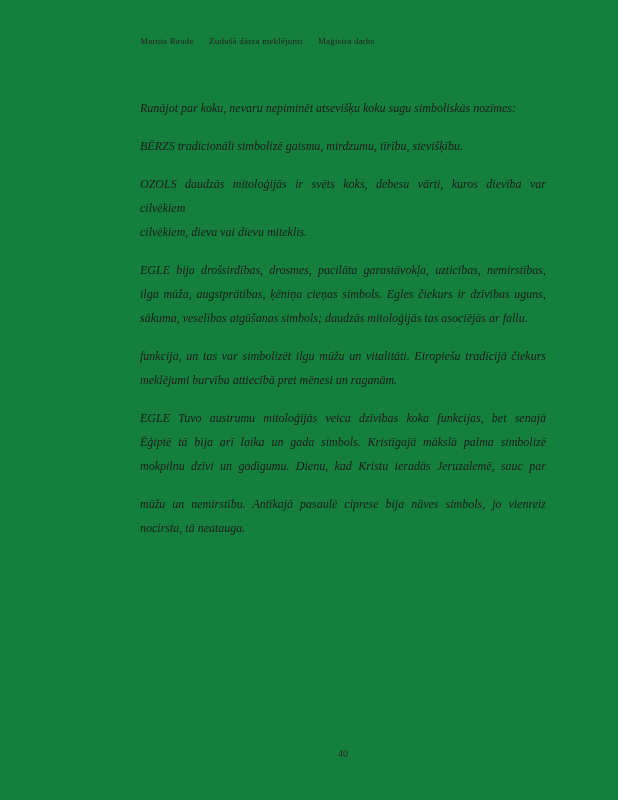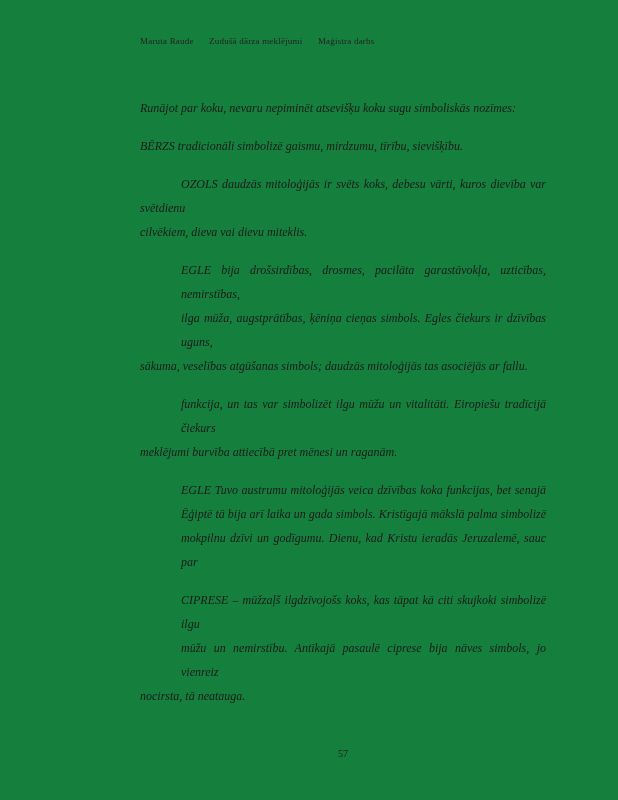--- a/index.html
+++ b/index.html
@@ -45,21 +45,20 @@
   .para {
     margin: 0 0 14px 0;
   }
   .line {
     white-space: nowrap;
   }
   .line.jl {
     white-space: normal;
     text-align: justify;
     text-align-last: justify;
-    margin-left: 41px;
   }
   .page-footer {
     position: absolute;
     top: 748px;
     left: 140px;
     width: 406px;
     text-align: center;
     font-size: 10px;
     color: #222222;
   }
@@ -80,21 +79,21 @@
     <div class="para">
       <div class="line">Runājot par koku, nevaru nepiminēt atsevišķu koku sugu simboliskās nozīmes:</div>
     </div>
 
     <div class="para">
       <div class="line">BĒRZS tradicionāli simbolizē gaismu, mirdzumu, tīrību, sievišķību.</div>
     </div>
 
     <div class="para">
       <div class="line jl">OZOLS daudzās mitoloģijās ir svēts koks, debesu vārti, kuros dievība var</div>
-      <div class="line">svētdienu</div>
+      <div class="line">cilvēkiem</div>
       <div class="line">cilvēkiem, dieva vai dievu miteklis.</div>
     </div>
 
     <div class="para">
       <div class="line jl">EGLE bija drošsirdības, drosmes, pacilāta garastāvokļa, uzticības, nemirstības,</div>
       <div class="line jl">ilga mūža, augstprātības, ķēniņa cieņas simbols.  Egles čiekurs ir dzīvības uguns,</div>
       <div class="line">sākuma, veselības atgūšanas simbols; daudzās mitoloģijās tas asociējās ar fallu.</div>
     </div>
 
     <div class="para">
@@ -102,22 +101,21 @@
       <div class="line">meklējumi burvība attiecībā pret mēnesi un raganām.</div>
     </div>
 
     <div class="para">
       <div class="line jl">EGLE Tuvo austrumu mitoloģijās veica dzīvības koka funkcijas, bet senajā</div>
       <div class="line jl">Ēģiptē tā bija arī laika un gada simbols.  Kristīgajā mākslā palma simbolizē</div>
       <div class="line jl">mokpilnu dzīvi un godīgumu. Dienu, kad Kristu ieradās Jeruzalemē, sauc par</div>
     </div>
 
     <div class="para">
-      <div class="line jl">CIPRESE – mūžzaļš ilgdzīvojošs koks, kas tāpat kā citi skujkoki simbolizē ilgu</div>
       <div class="line jl">mūžu un nemirstību.  Antīkajā pasaulē ciprese bija nāves simbols, jo vienreiz</div>
       <div class="line">nocirsta, tā neatauga.</div>
     </div>
 
   </div>
 
-  <div class="page-footer">57</div>
+  <div class="page-footer">40</div>
 
 </div>
 
 </body></html>

